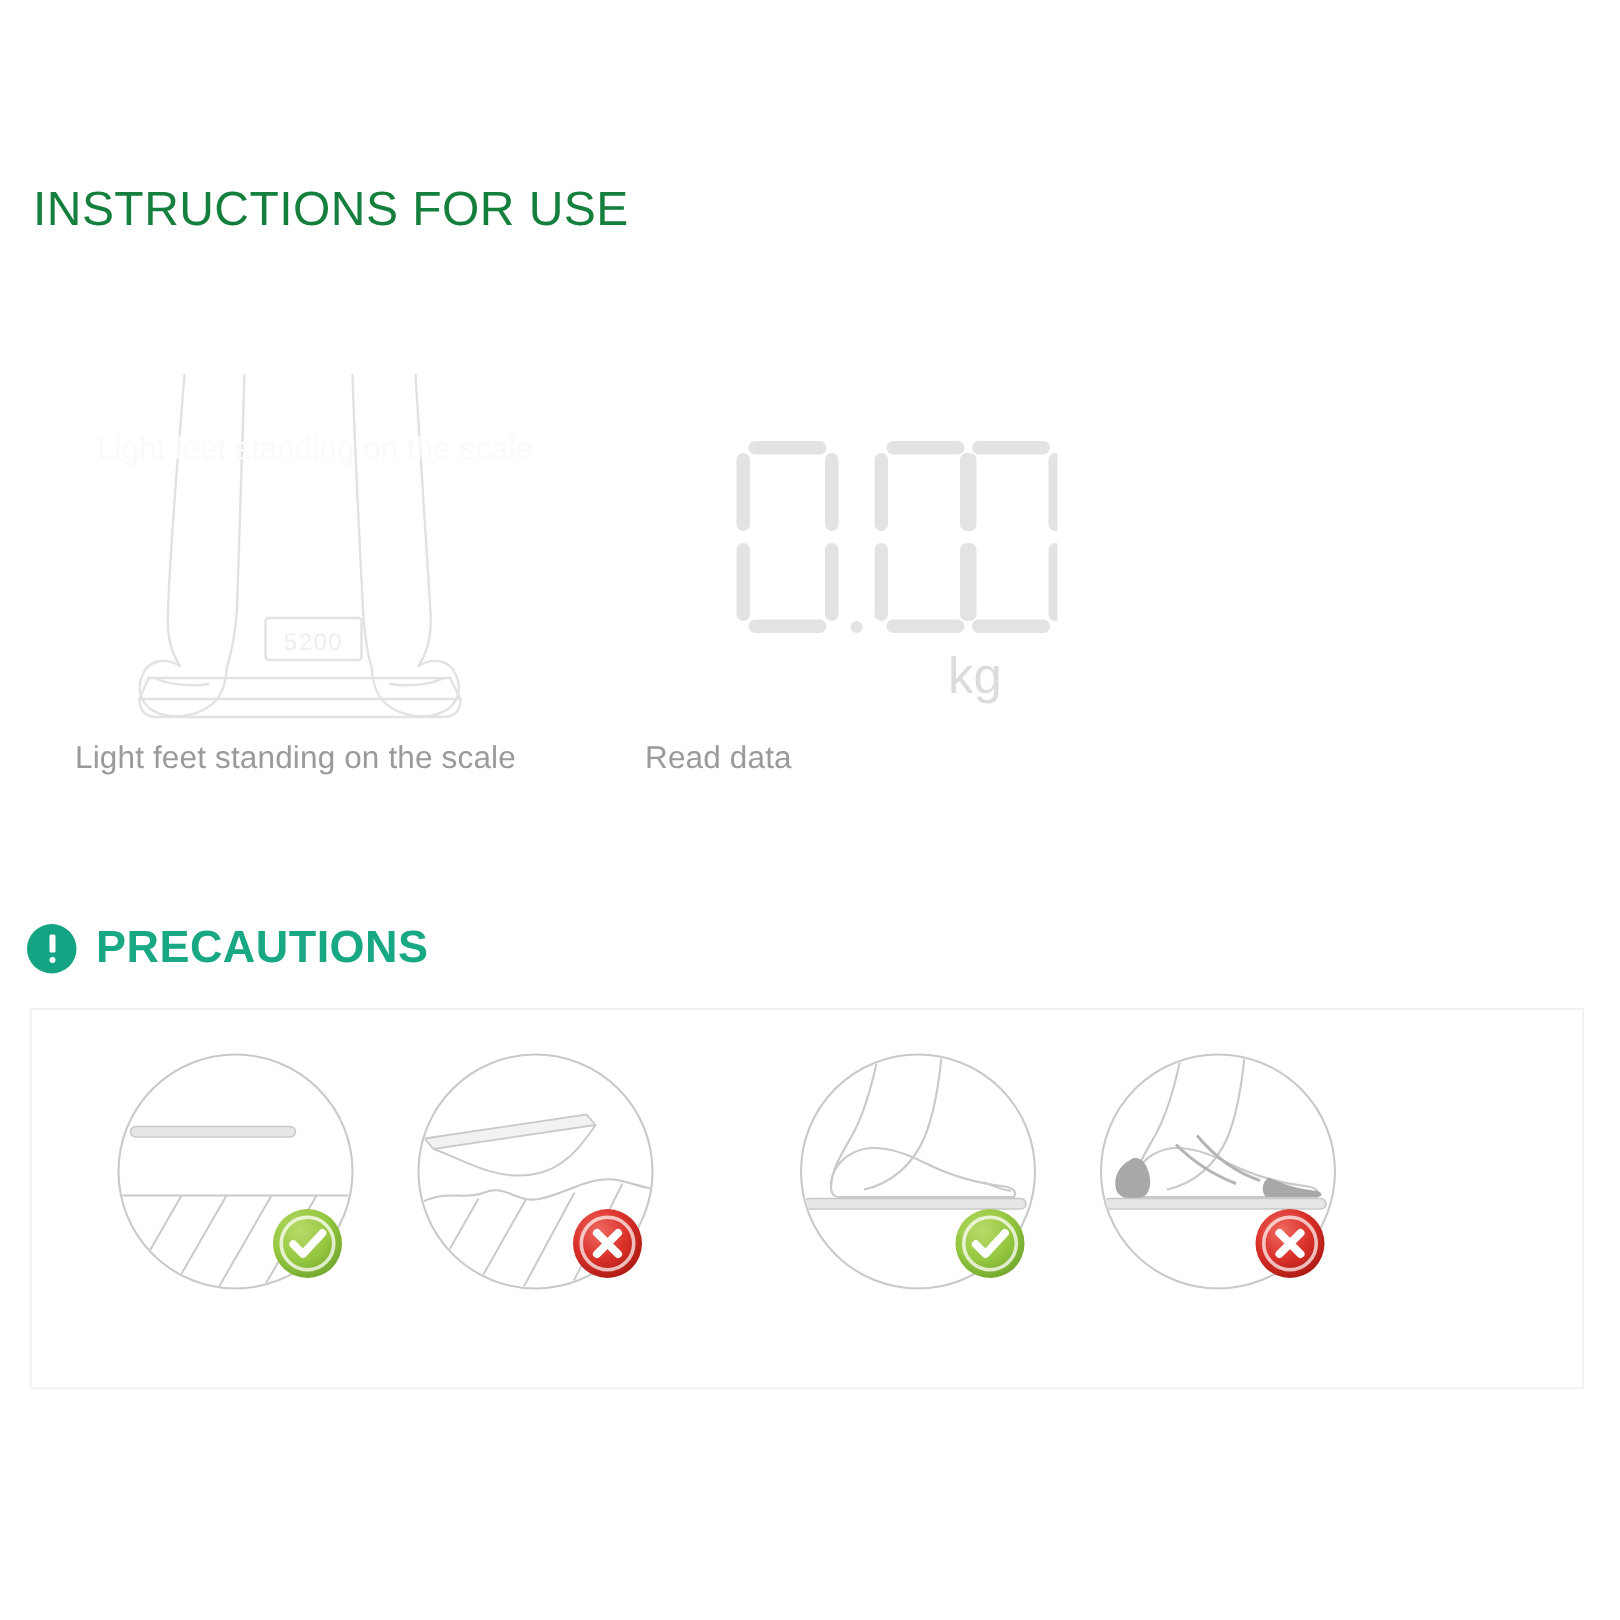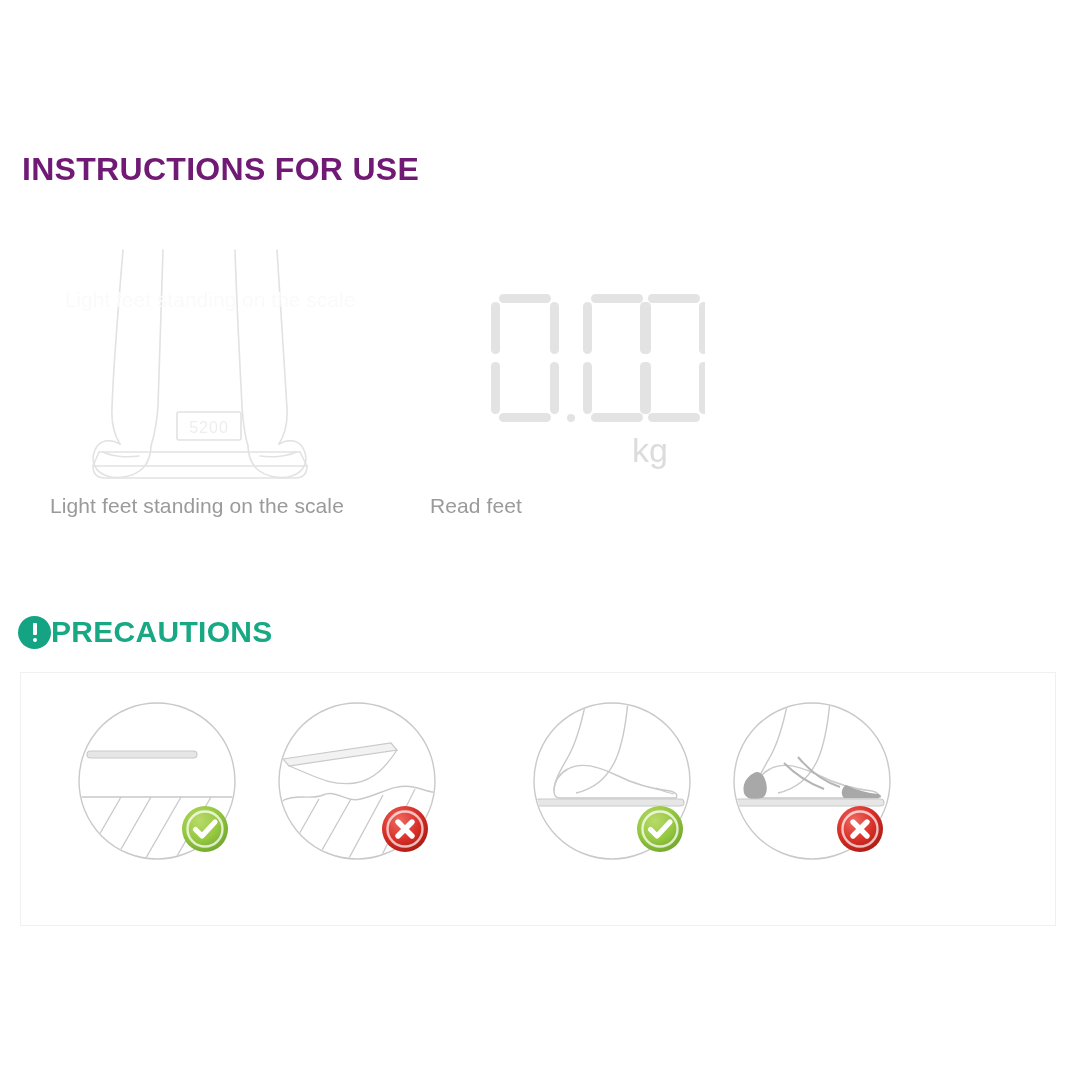--- a/index.html
+++ b/index.html
@@ -14,25 +14,24 @@
     font-family: "Liberation Sans", sans-serif;
     overflow: hidden;
   }
 
   
   .section-heading {
     position: absolute;
     left: 22px;
     top: 121px;
     font-size: 32px;
-    font-weight: bold;
+    font-weight: normal;
     letter-spacing: 0.3px;
-    color: #701a75;
+    color: #15803d;
     white-space: nowrap;
-    margin-top: 30px;
   }
 
   
   .steps {
     position: absolute;
     left: 0;
     top: 240px;
     width: 1080px;
     height: 300px;
   }
@@ -72,21 +71,21 @@
     white-space: nowrap;
   }
 
   
   .precautions-head {
     position: absolute;
     left: 18px;
     top: 615px;
     display: flex;
     align-items: center;
-    gap: 0;
+    gap: 13px;
   }
   .warn-icon {
     width: 33px;
     height: 33px;
     border-radius: 50%;
     background: #14a483;
     position: relative;
     flex: none;
   }
   .warn-icon::before {
@@ -217,21 +216,21 @@
           <rect x="173" y="54" width="52" height="9" rx="4.5"></rect>
           <rect x="165" y="62" width="9" height="52" rx="4.5"></rect>
           <rect x="224" y="62" width="9" height="52" rx="4.5"></rect>
           <rect x="165" y="122" width="9" height="52" rx="4.5"></rect>
           <rect x="224" y="122" width="9" height="52" rx="4.5"></rect>
           <rect x="173" y="173" width="52" height="9" rx="4.5"></rect>
         </g>
         <text x="175" y="222" text-anchor="middle" font-family="'Liberation Sans', sans-serif" font-size="34" fill="#dcdcdc">kg</text>
       </svg>
     </div>
-    <div class="step-caption">Read feet</div>
+    <div class="step-caption">Read data</div>
   </div>
 </div>
 
 <div class="ghost-caption">Light feet standing on the scale</div>
 
 <div class="precautions-head">
   <span class="warn-icon"></span>
   <span class="precautions-title">PRECAUTIONS</span>
 </div>
 

